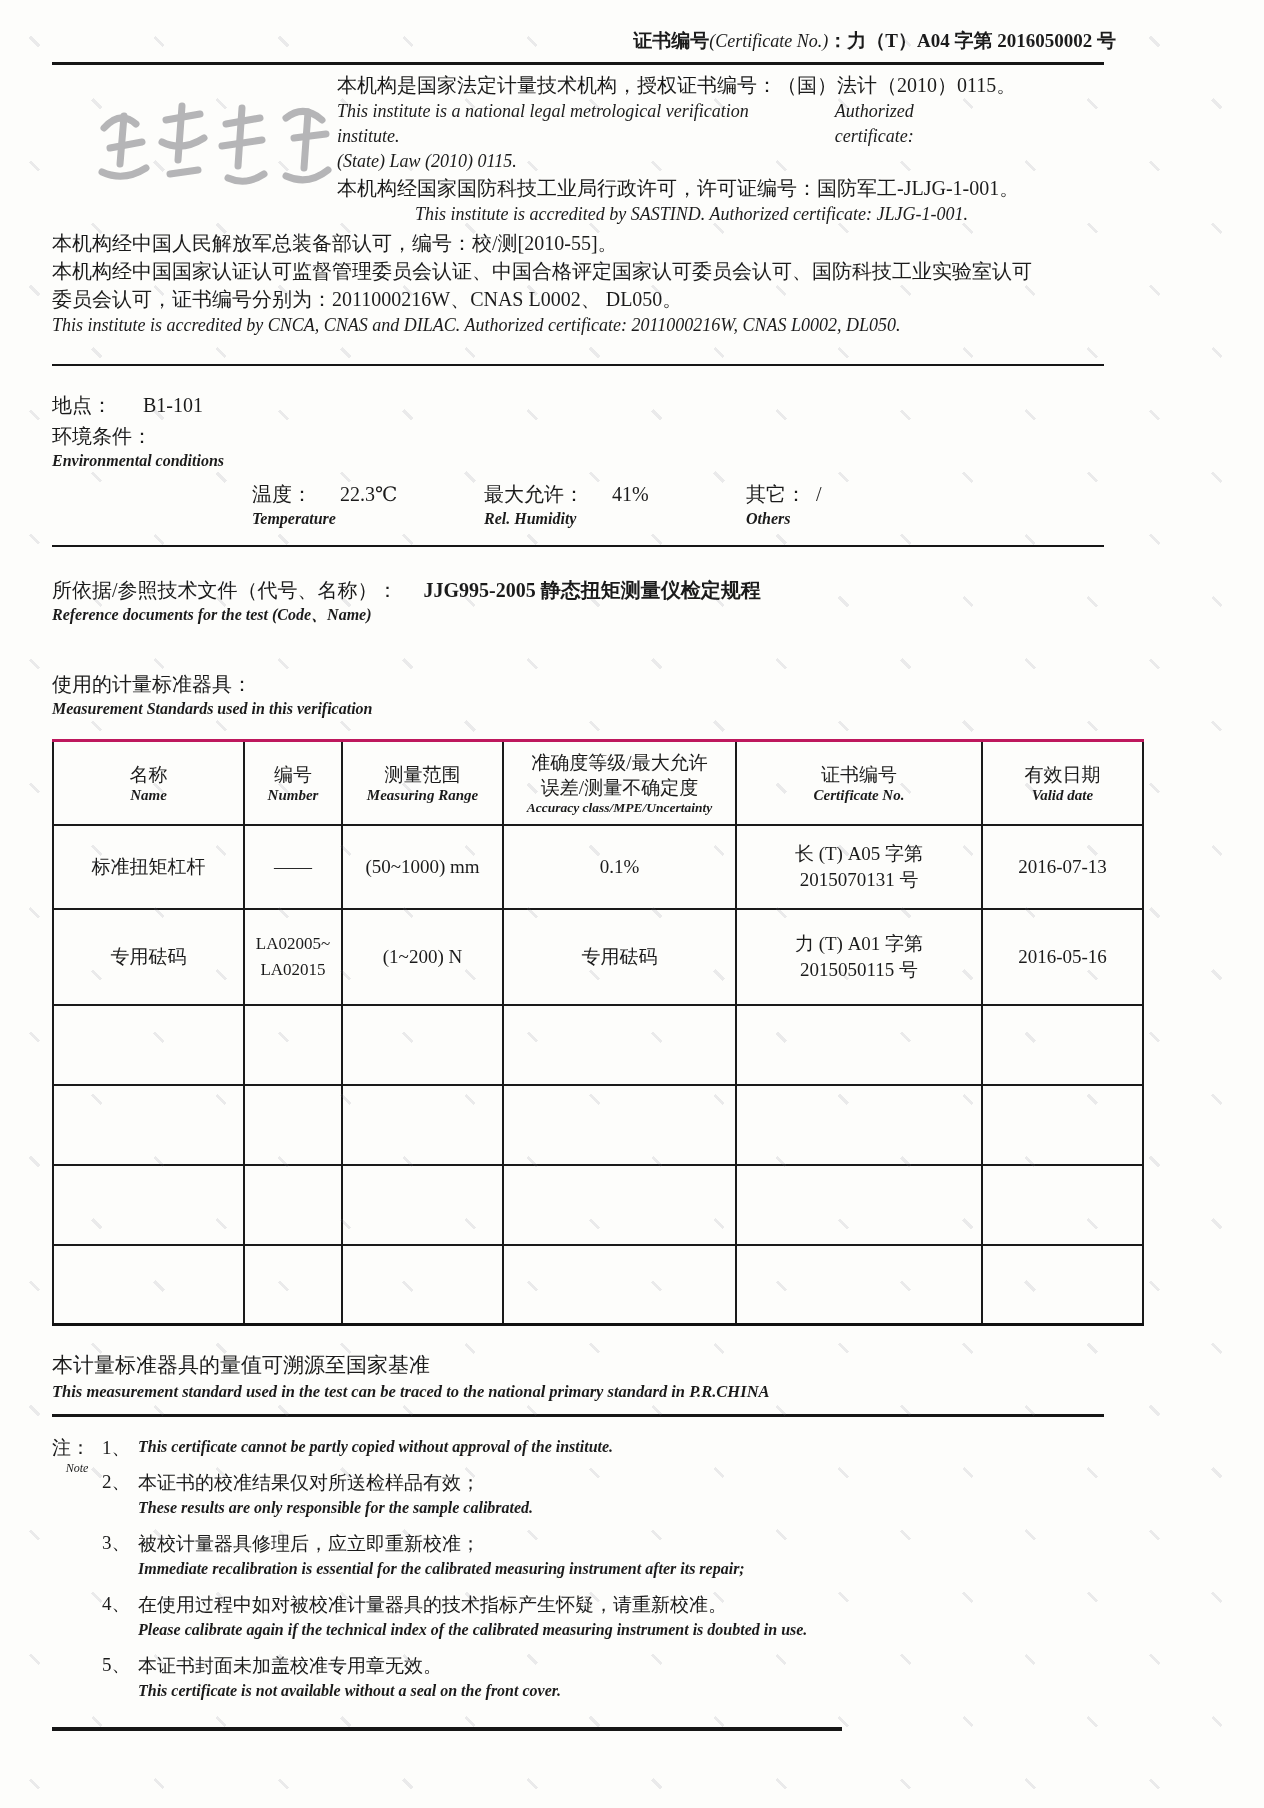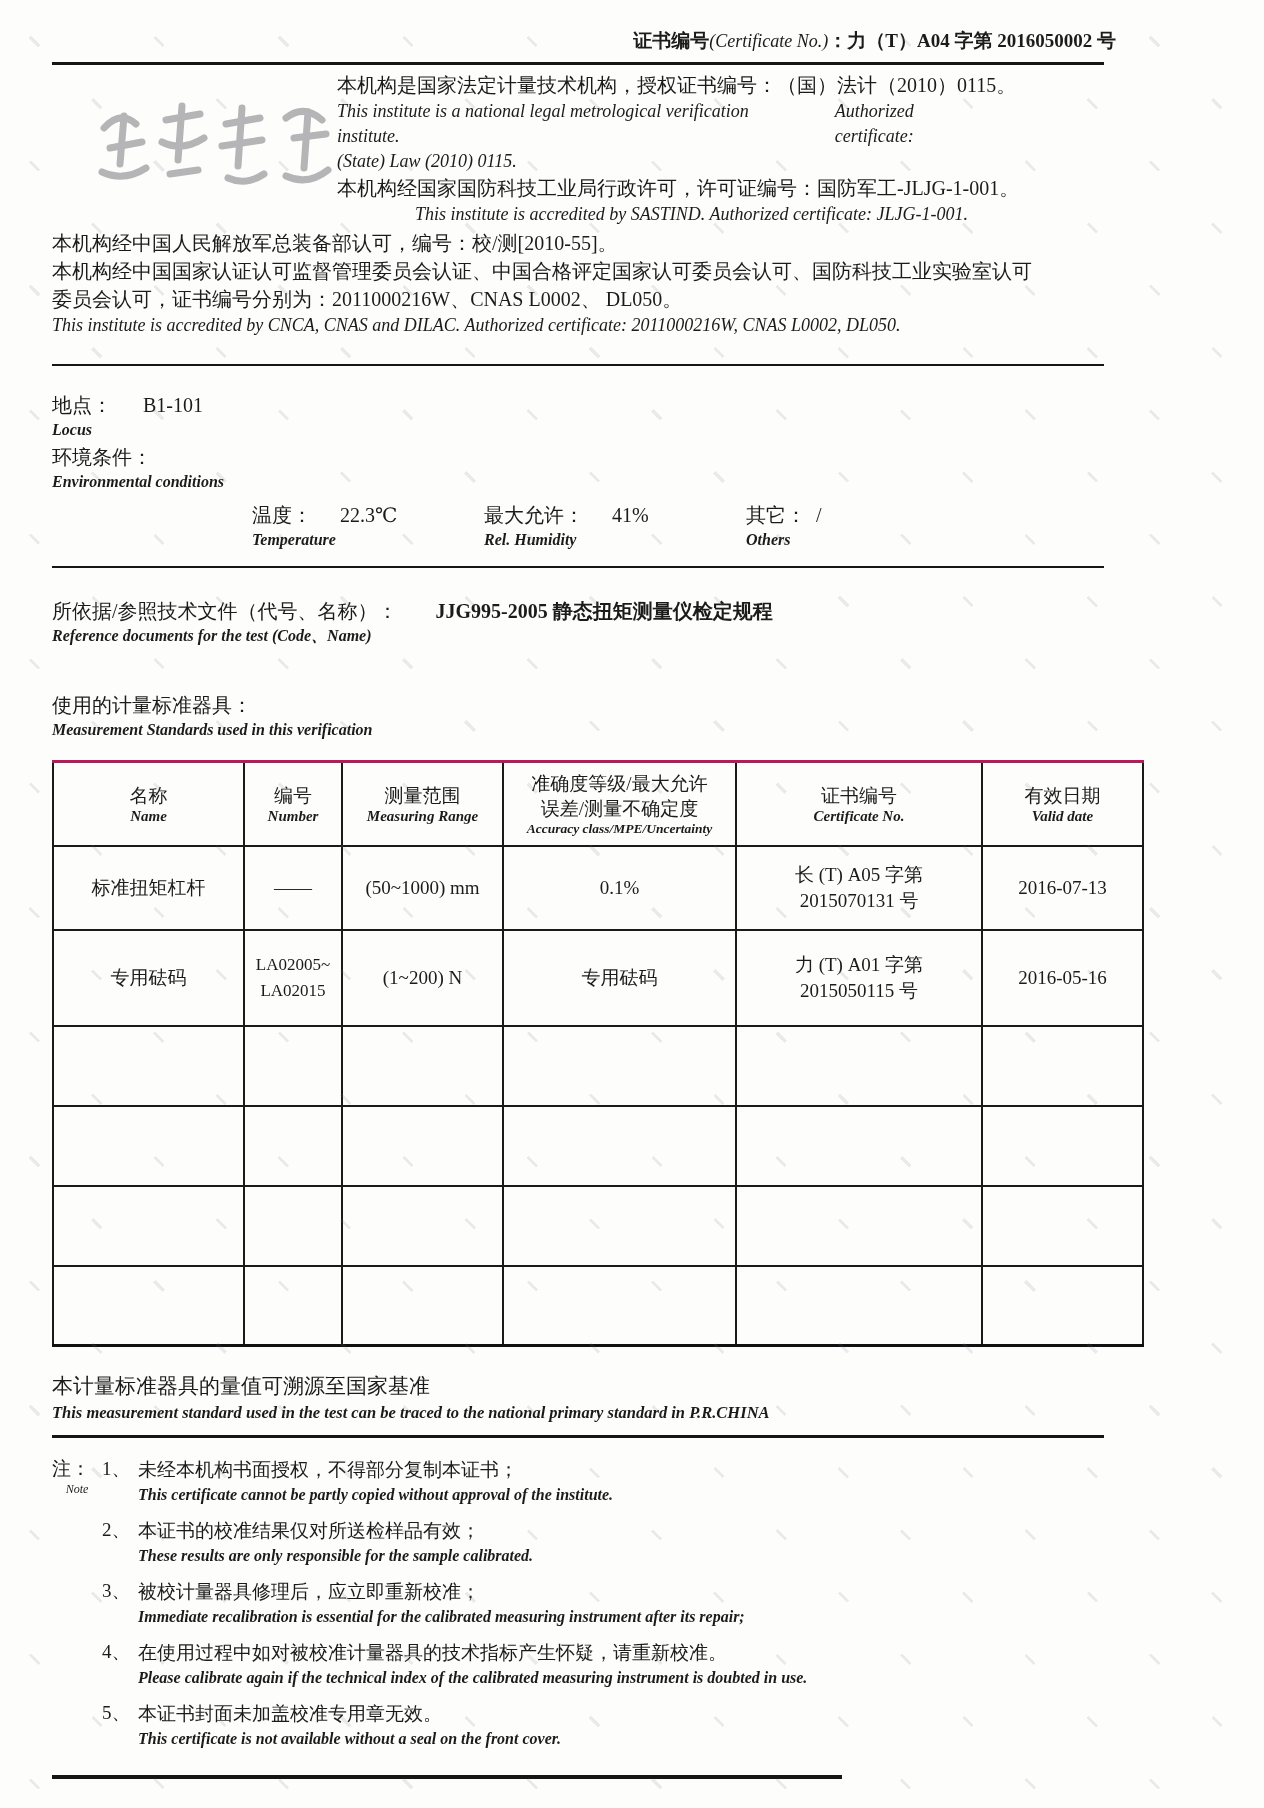--- a/index.html
+++ b/index.html
@@ -52,21 +52,21 @@
   
   .sec-label { font-size:20px; line-height:27px; }
   .sec-en { font-size:16px; line-height:21px; font-weight:bold; font-style:italic; }
   .loc-block { margin-top:26px; }
   .env-row { display:flex; margin-top:10px; margin-left:200px; }
   .env-item .val { font-size:20px; margin-left:28px; }
   .env-item1 { width:232px; } .env-item2 { width:262px; }
 
   
   .ref-block { margin-top:14px; padding-top:16px; }
-  .ref-value { font-weight:bold; margin-left:34px; font-size:20px; }
+  .ref-value { font-weight:bold; margin-left:22px; font-size:20px; }
 
   
   .std-head { margin-top:46px; }
   table.std { border-collapse:collapse; table-layout:fixed; margin-top:20px; width:1090px; }
   table.std th, table.std td {
     border:2px solid #1a1a1a; text-align:center; vertical-align:middle;
     font-weight:normal; padding:2px 4px;
   }
   table.std { border-top:3px solid #be185d; border-bottom:3px solid #111; }
   table.std th { height:84px; }
@@ -147,21 +147,20 @@
 
   <div style="margin-top:26px">
       <hr class="rule rule-mid">
     </div>
 
   <div class="loc-block">
     <div class="sec-label nowrap">
       <span class="zh">地点：</span>
       <span style="margin-left:26px">B1-101</span>
     </div>
-    <div class="sec-en">Locus</div>
     <div class="sec-label zh" style="margin-top:4px">环境条件：</div>
     <div class="sec-en">Environmental conditions</div>
 
     <div class="env-row">
       <div class="env-item env-item1">
         <div class="nowrap"><span class="zh sec-label">温度：</span><span class="val">22.3℃</span></div>
         <div class="sec-en">Temperature</div>
       </div>
       <div class="env-item env-item2">
         <div class="nowrap"><span class="zh sec-label">最大允许：</span><span class="val">41%</span></div>
@@ -291,21 +290,20 @@
     </div>
 
   <div class="notes">
     <div>
       <div class="notes-label-zh zh">注：</div>
       <div class="notes-label-en">Note</div>
     </div>
     <div>
       <div class="note-item">
         <span class="note-num">1、</span>
-        <span class="note-zh zh nowrap">未经本机构书面授权，不得部分复制本证书；</span>
         <span class="note-en">This certificate cannot be partly copied without approval of the institute.</span>
       </div>
       <div class="note-item">
         <span class="note-num">2、</span>
         <span class="note-zh zh nowrap">本证书的校准结果仅对所送检样品有效；</span>
         <span class="note-en">These results are only responsible for the sample calibrated.</span>
       </div>
       <div class="note-item">
         <span class="note-num">3、</span>
         <span class="note-zh zh nowrap">被校计量器具修理后，应立即重新校准；</span>

